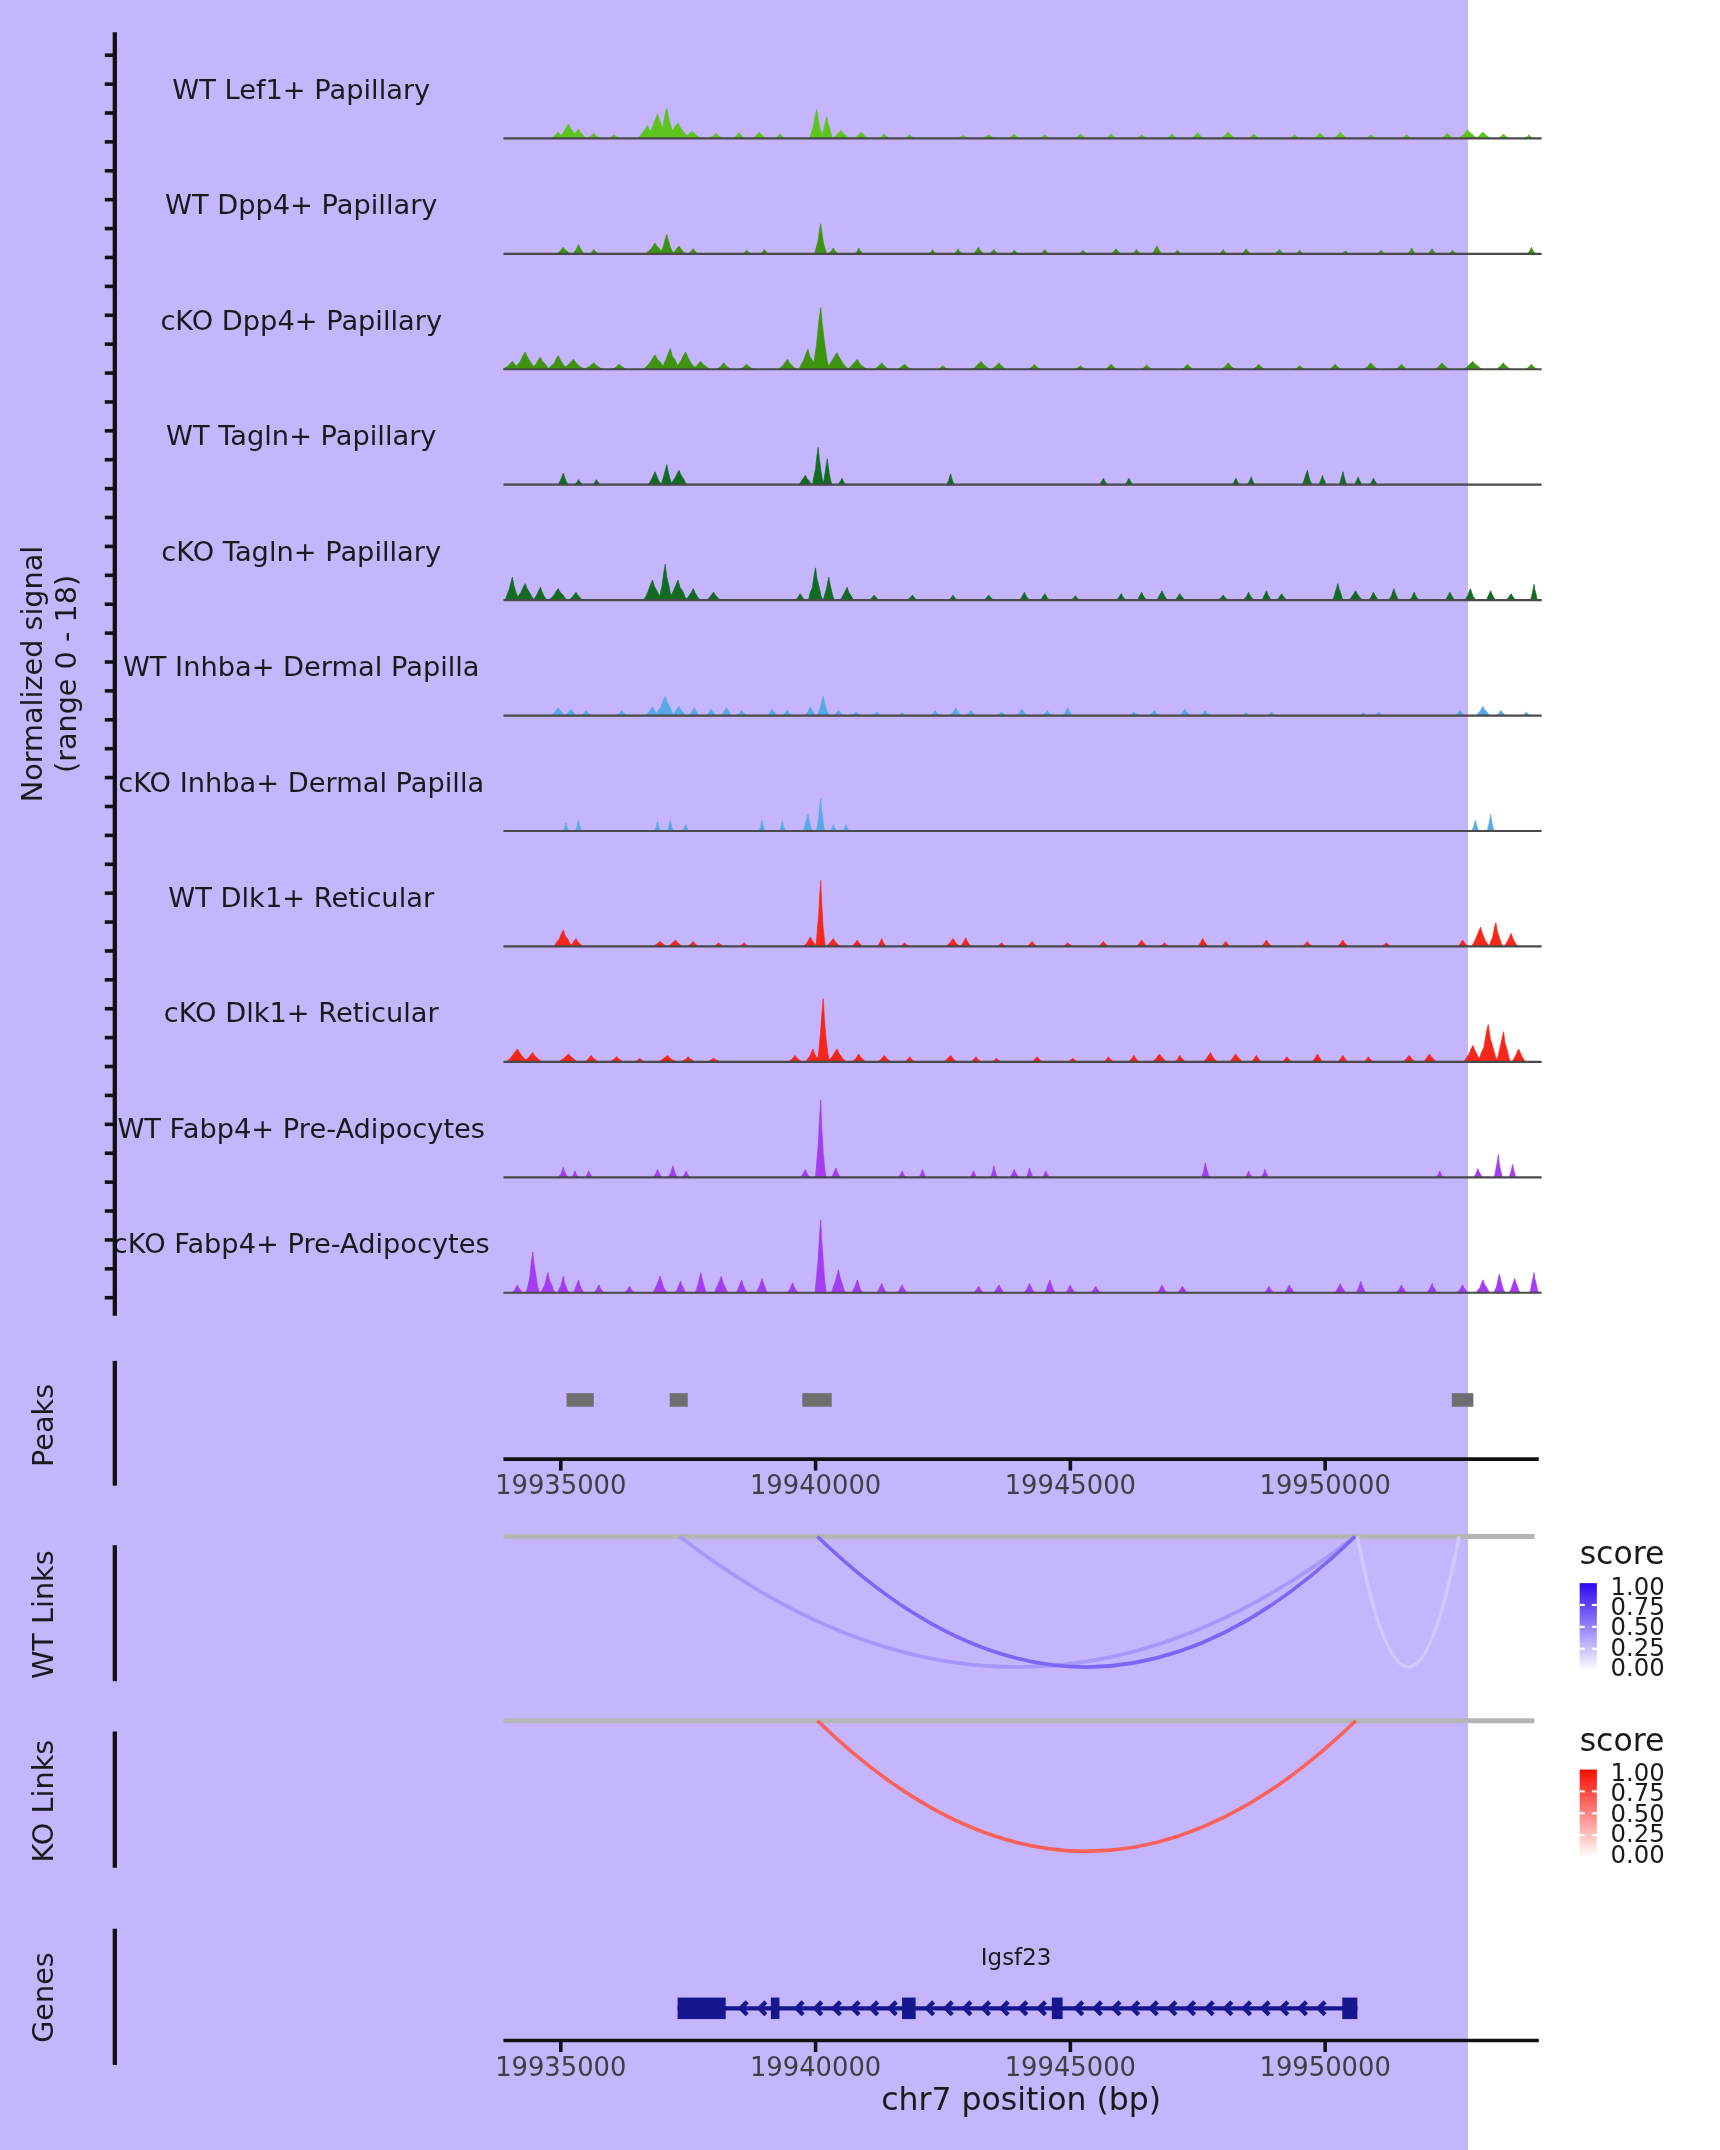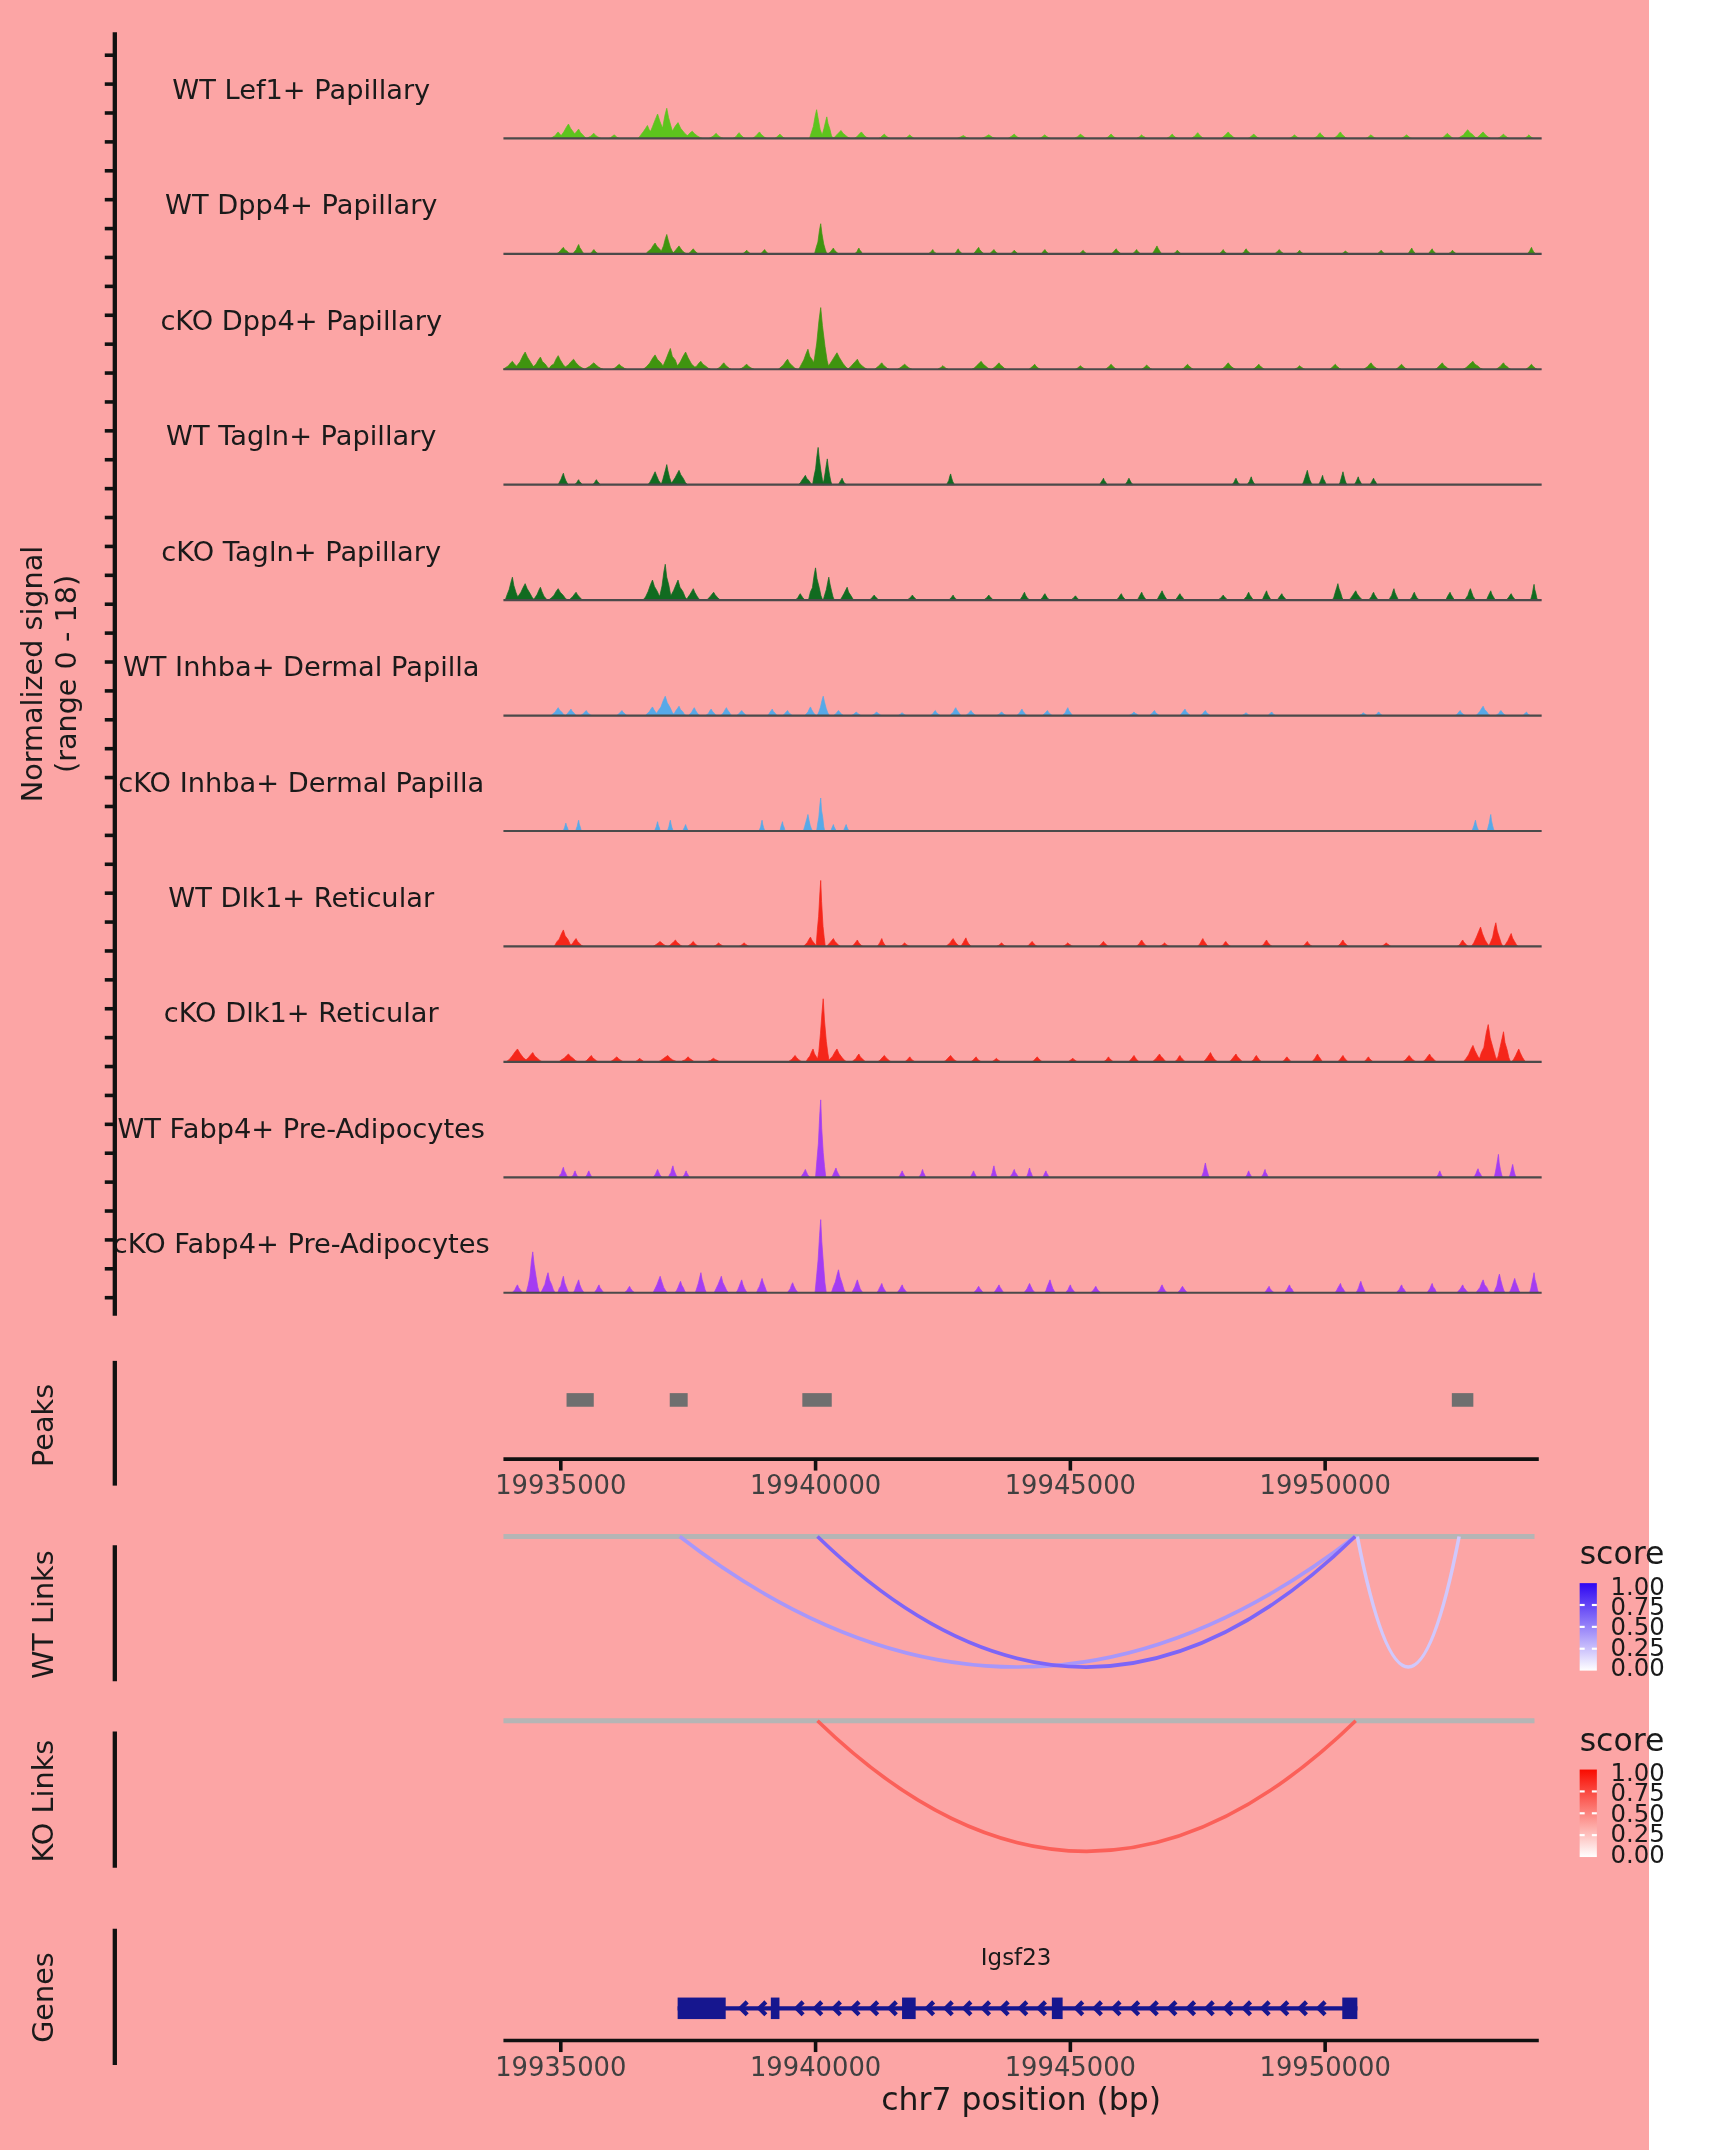--- a/index.html
+++ b/index.html
@@ -1,16 +1,16 @@
 <!DOCTYPE html>
 <html style="font-size:11.5px"><head>
 <meta charset="utf-8">
 <style>
   html,body{margin:0;padding:0;background:#ffffff;}
-  .page{position:relative;width:1649px;height:2151px;background:#fca5a5;font-family:"DejaVu Sans",sans-serif;}
+  .page{position:relative;width:1468px;height:2151px;background:#c4b5fd;font-family:"DejaVu Sans",sans-serif;}
   svg{display:block;}
   svg text{font-family:"DejaVu Sans",sans-serif;fill:#1a1a1a;}
   .ylab{font-size:40px;}
   .seclab{font-size:40px;}
   .tracklab{font-size:38px;}
   .ticklab{font-size:36px;fill:#404040;}
   .axtitle{font-size:44px;}
   .legtitle{font-size:44px;}
   .legtick{font-size:34px;}
   .genelab{font-size:32px;}

